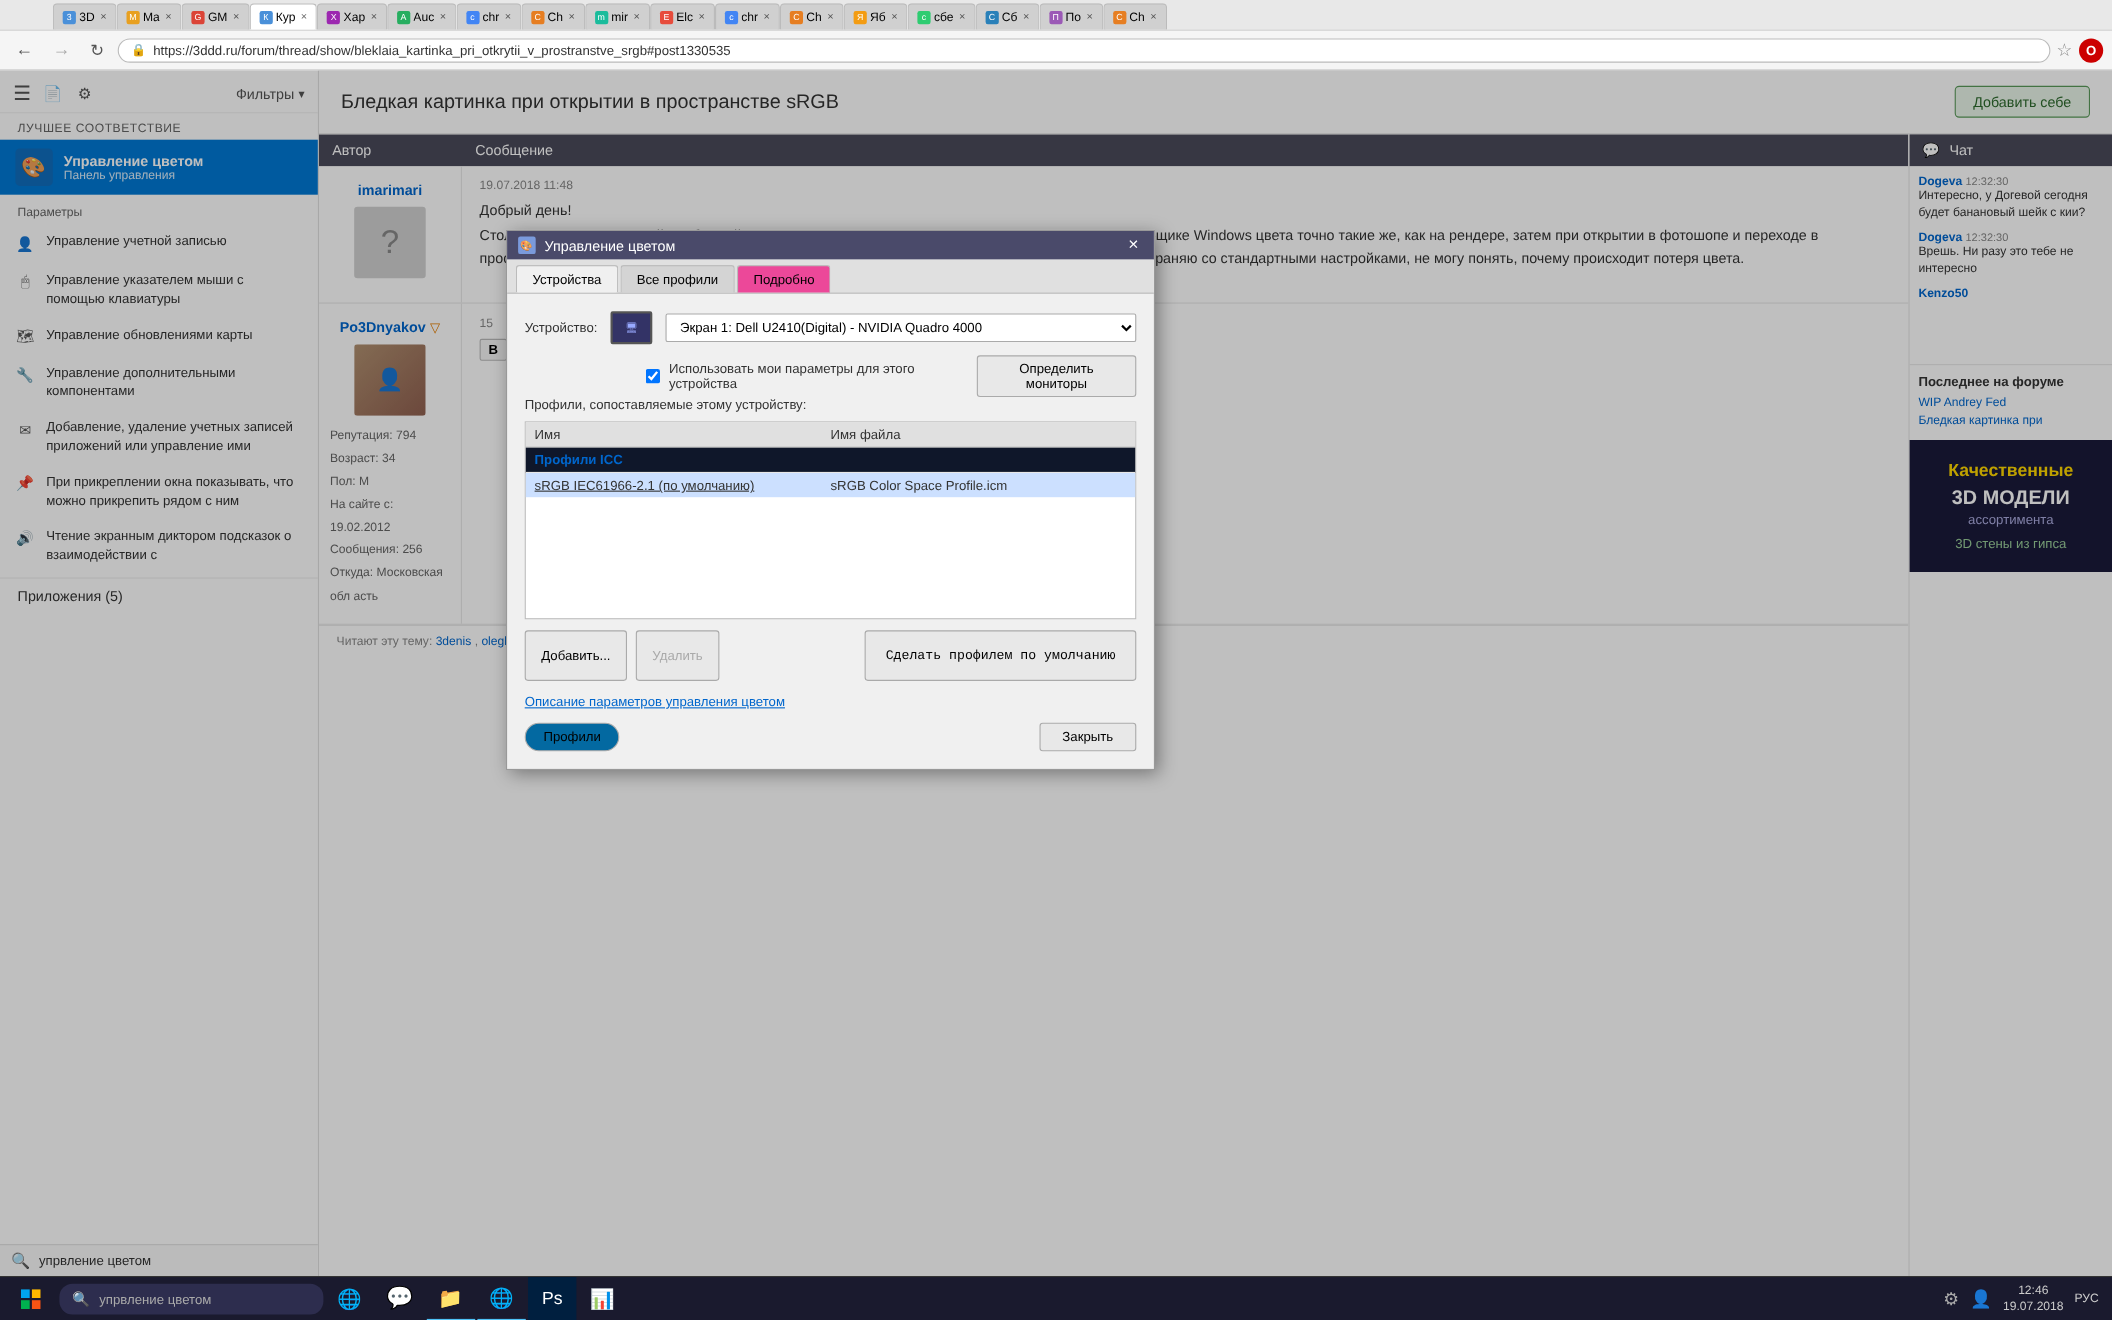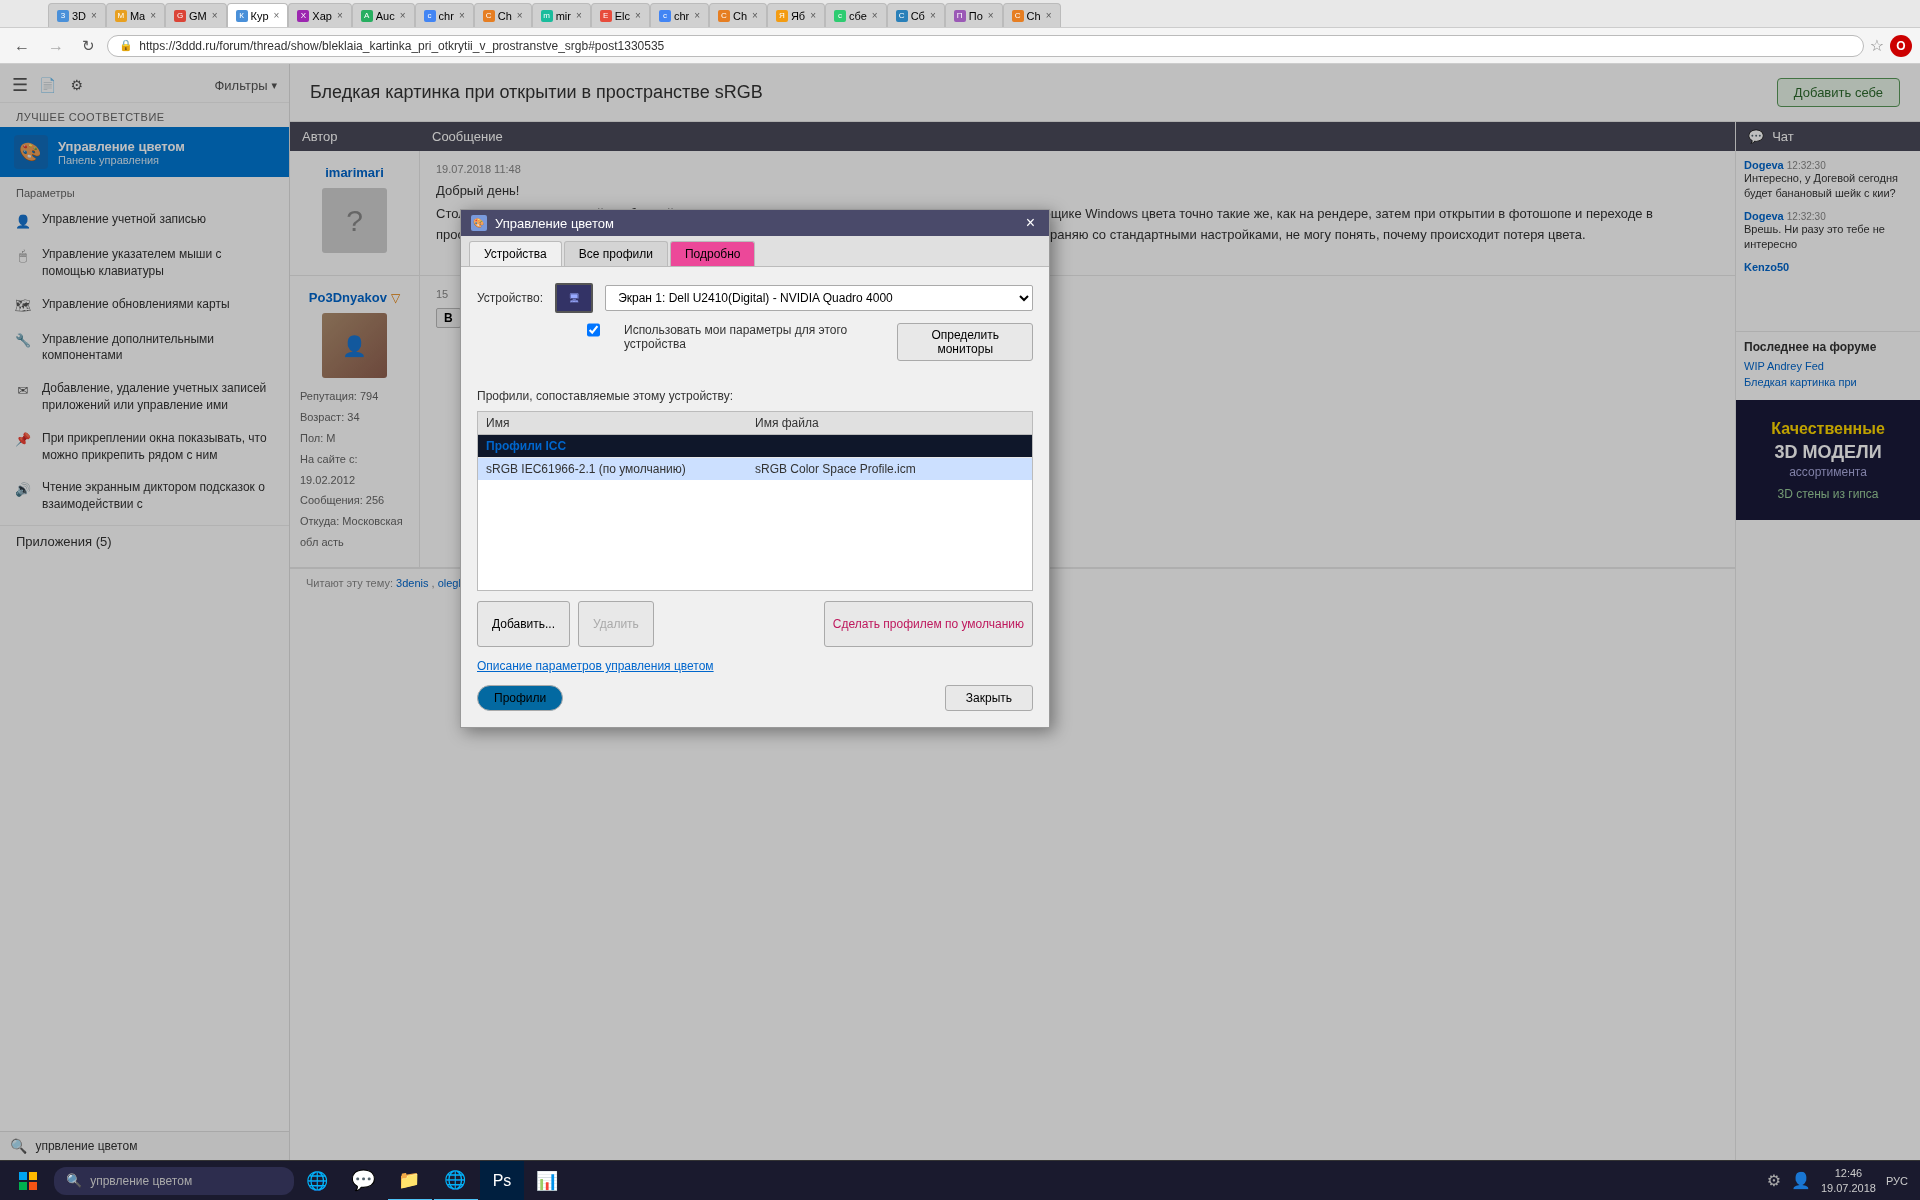--- a/index.html
+++ b/index.html
@@ -290,45 +290,45 @@
     <div style="padding:16px;">
 
       <div style="display:flex;align-items:center;gap:12px;margin-bottom:10px;">
         <span style="font-size:12px;color:#333;white-space:nowrap;min-width:60px;">Устройство:</span>
         <div style="width:38px;height:30px;background:#336;border:2px solid #555;border-radius:2px;display:flex;align-items:center;justify-content:center;font-size:9px;color:#9af;flex-shrink:0;">🖥</div>
         <select style="flex:1;padding:4px 8px;font-size:12px;border:1px solid #aaa;background:#fff;border-radius:2px;">
           <option>Экран 1: Dell U2410(Digital) - NVIDIA Quadro 4000</option>
         </select>
       </div>
 
-      <div style="display:flex;gap:24px;margin-bottom:28px;margin-left:110px;">
+      <div style="display:flex;align-items:center;gap:8px;margin-bottom:0;margin-left:110px;">
         <input type="checkbox" checked="" style="width: 14px; height: 14px; cursor: pointer;">
         <label style="font-size:12px;color:#333;">Использовать мои параметры для этого устройства</label>
         <button style="margin-left:auto;padding:4px 12px;font-size:12px;border:1px solid #aaa;background:#e8e8e8;border-radius:3px;cursor:pointer;">Определить мониторы</button>
       </div>
 
       <div style="font-size:12px;color:#333;margin-bottom:8px;">Профили, сопоставляемые этому устройству:</div>
 
       <div style="border:1px solid #bbb;background:#fff;margin-bottom:10px;">
         <div style="display:grid;grid-template-columns:1fr 1fr;background:#e0e0e0;padding:4px 8px;border-bottom:1px solid #bbb;">
           <span style="font-size:12px;color:#333;">Имя</span>
           <span style="font-size:12px;color:#333;">Имя файла</span>
         </div>
         <div style="padding:4px 8px;background:#0f172a;border-bottom:1px solid #e8e8e8;font-size:12px;color:#0066cc;font-weight:600;">Профили ICC</div>
         <div style="display:grid;grid-template-columns:1fr 1fr;padding:4px 8px;font-size:12px;background:#cce0ff;">
-          <span style="color:#333;">sRGB IEC61966-2.1 (по умолчанию)</span>
+          <span style="color:#333;text-decoration:underline;">sRGB IEC61966-2.1 (по умолчанию)</span>
           <span style="color:#333;">sRGB Color Space Profile.icm</span>
         </div>
         <div style="height:110px;"></div>
       </div>
 
       <div style="display:flex;gap:8px;margin-bottom:12px;">
         <button style="padding:15px 14px;font-size:12px;border:1px solid #aaa;background:#e8e8e8;border-radius:3px;cursor:pointer;">Добавить...</button>
         <button style="padding:5px 14px;font-size:12px;border:1px solid #aaa;background:#e8e8e8;border-radius:3px;cursor:pointer;color:#aaa;">Удалить</button>
-        <button style="padding:5px 8px;font-size:12px;border:1px solid #aaa;background:#e8e8e8;border-radius:3px;cursor:pointer;color:#be185d;margin-left:auto;">Сделать профилем по умолчанию</button>
+        <button style="padding:5px 18px;font-size:12px;border:1px solid #aaa;background:#e8e8e8;border-radius:3px;cursor:pointer;color:#000000;margin-left:auto;font-family:Liberation Mono, monospace;">Сделать профилем по умолчанию</button>
       </div>
 
       <a style="color:#0066cc;font-size:12px;text-decoration:underline;cursor:pointer;display:block;margin-bottom:12px;">Описание параметров управления цветом</a>
 
       <div style="display:flex;justify-content:space-between;align-items:center;">
         <button style="padding:5px 16px;font-size:12px;border:1px solid #aaa;background:#0369a1;border-radius:13px;cursor:pointer;">Профили</button>
         <button style="padding:5px 20px;font-size:12px;border:1px solid #aaa;background:#e8e8e8;border-radius:3px;cursor:pointer;">Закрыть</button>
       </div>
     </div>
   </div>

